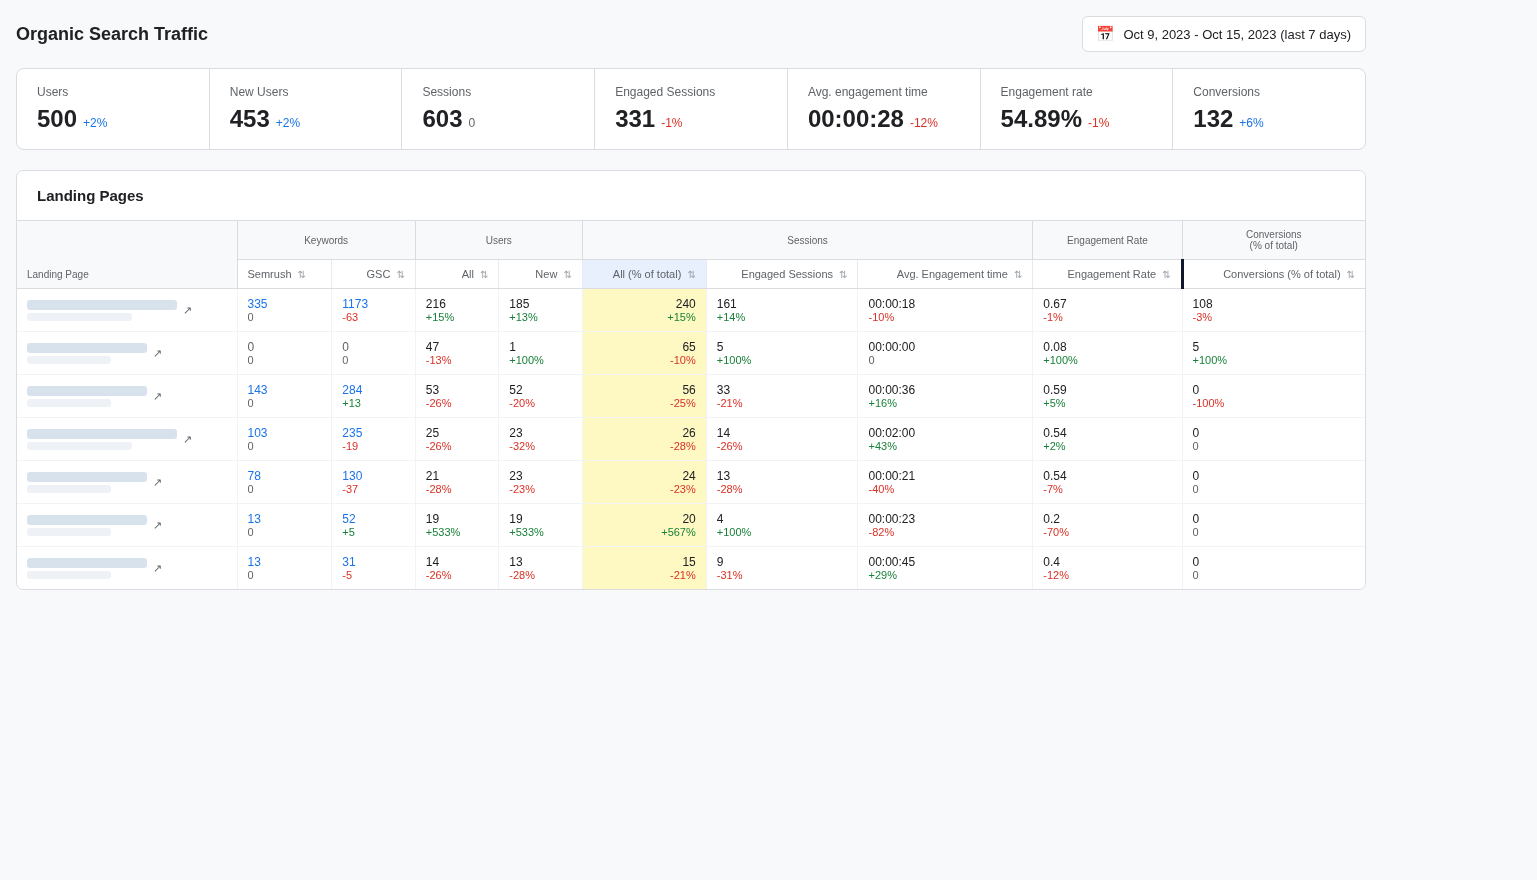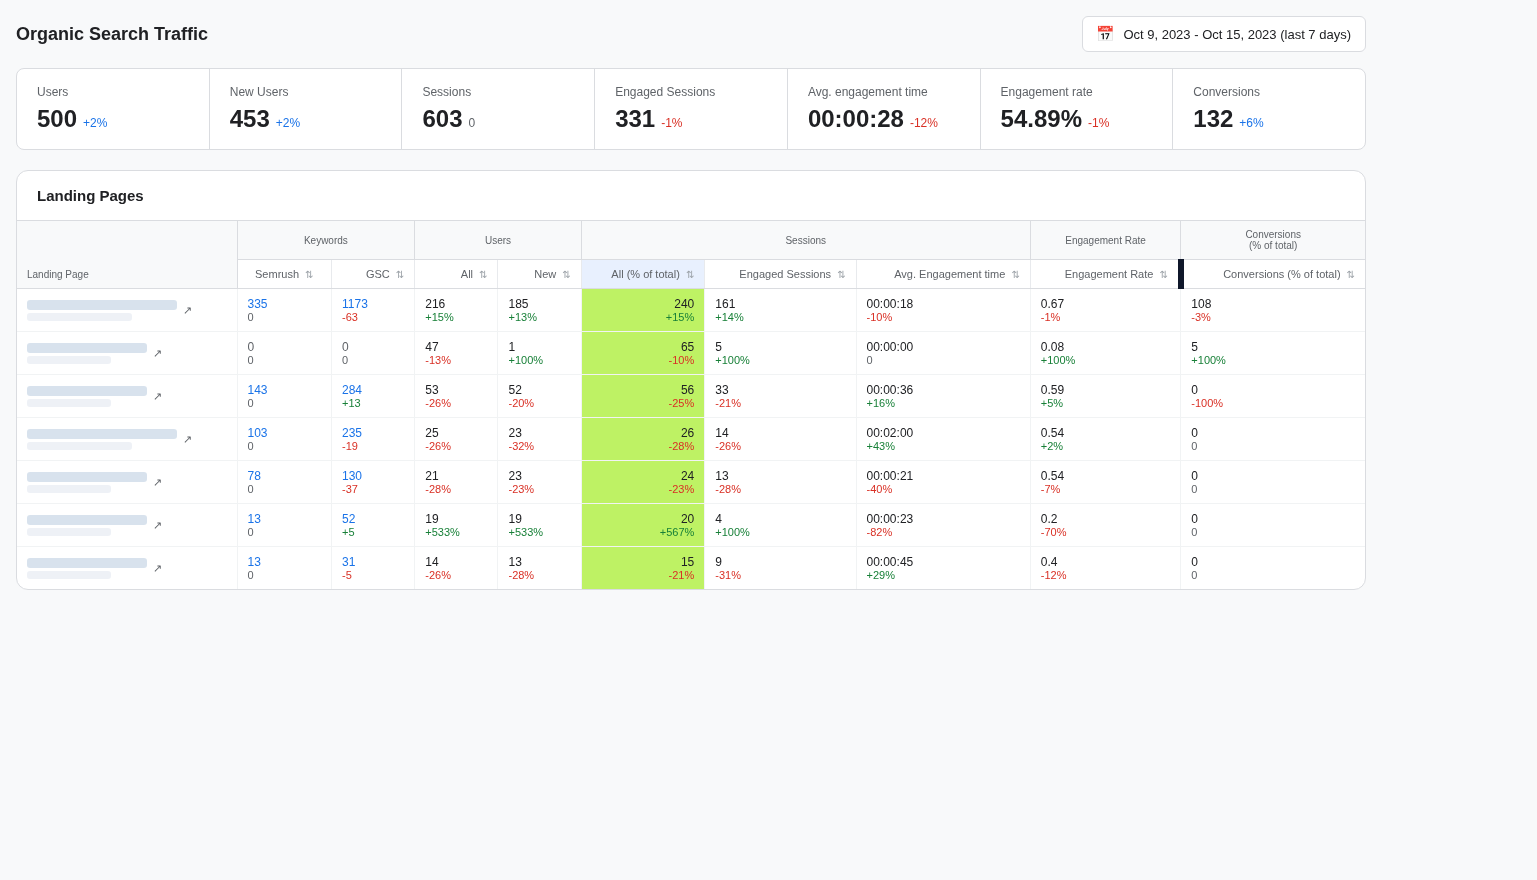--- a/index.html
+++ b/index.html
@@ -19,53 +19,53 @@
     .summary-card:last-child { border-right: none; }
     .card-label { font-size: 12px; color: #5f6368; margin-bottom: 6px; }
     .card-value-row { display: flex; align-items: baseline; gap: 6px; }
     .card-value { font-size: 24px; font-weight: 700; color: #202124; }
     .card-delta { font-size: 12px; font-weight: 500; }
     .delta-positive { color: #1a73e8; }
     .delta-negative { color: #d93025; }
     .delta-neutral { color: #5f6368; }
     
     
-    .section { background: #fff; border: 1px solid #dadce0; border-radius: 12px; padding: 0; }
+    .section { background: #fff; border: 1px solid #dadce0; border-radius: 7px; padding: 0; }
     .section-title { font-size: 15px; font-weight: 700; padding: 16px 20px; border-bottom: 1px solid #dadce0; }
     
     
     .table-container { overflow-x: auto; }
     table { width: 100%; border-collapse: collapse; }
     
     
     .col-group-header { background: #f8f9fa; }
     .col-group-header th { padding: 8px 10px; font-size: 10px; font-weight: 500; color: #5f6368; text-align: center; border-bottom: 1px solid #dadce0; border-right: 1px solid #dadce0; }
     .col-group-header th:last-child { border-right: none; }
     .col-group-header .lp-group { text-align: left; }
     
     
     .col-sub-header th { padding: 8px 10px; font-size: 11px; font-weight: 500; color: #5f6368; text-align: right; border-bottom: 1px solid #dadce0; border-right: 1px solid #e8eaed; white-space: nowrap; }
-    .col-sub-header th:first-child { text-align: center; margin-left: 21px; }
+    .col-sub-header th:first-child { text-align: left; margin-left: 21px; }
     .col-sub-header th:last-child { border-right: none; }
     .col-sub-header .highlighted { background: #e8f0fe; }
     .sort-icon { display: inline-block; margin-left: 3px; color: #9aa0a6; font-size: 10px; }
     
     
     tbody tr { border-bottom: 1px solid #f1f3f4; }
     tbody tr:last-child { border-bottom: none; }
     
     td { padding: 8px 10px; font-size: 12px; vertical-align: middle; border-right: 1px solid #f1f3f4; }
     td:last-child { border-right: none; }
     
     .td-landing-page { text-align: left; width: 220px; }
     .landing-page-content { display: flex; align-items: center; gap: 6px; }
     .external-link-icon { color: #5f6368; font-size: 11px; cursor: pointer; flex-shrink: 0; }
     
     .td-number { text-align: left; min-width: 70px; }
-    .td-highlighted { background: #bef264; text-align: right; min-width: 100px; padding-left: 19px; }
+    .td-highlighted { background: #fef9c3; text-align: right; min-width: 100px; padding-left: 19px; }
     
     .cell-main { font-weight: 500; color: #202124; }
     .cell-delta { font-size: 11px; }
     .blue-link { color: #1a73e8; }
     .green { color: #188038; }
     .red { color: #d93025; }
     .gray { color: #5f6368; }
   </style>
 </head>
 <body>
@@ -149,21 +149,21 @@
 
           <tr class="col-sub-header">
             <th style="border-left:1px solid #dadce0;">Semrush <span class="sort-icon">⇅</span></th>
             <th>GSC <span class="sort-icon">⇅</span></th>
             <th style="border-left:1px solid #dadce0;">All <span class="sort-icon">⇅</span></th>
             <th>New <span class="sort-icon">⇅</span></th>
             <th class="highlighted" style="border-left:1px solid #dadce0;">All (% of total) <span class="sort-icon">⇅</span></th>
             <th>Engaged Sessions <span class="sort-icon">⇅</span></th>
             <th>Avg. Engagement time <span class="sort-icon">⇅</span></th>
             <th style="border-left:1px solid #dadce0;margin-left:10px;">Engagement Rate <span class="sort-icon">⇅</span></th>
-            <th style="border-left:6px solid #0f172a;">Conversions (% of total) <span class="sort-icon">⇅</span></th>
+            <th style="border-left:3px solid #0f172a;">Conversions (% of total) <span class="sort-icon">⇅</span></th>
           </tr>
         </thead>
         <tbody id="table-body">
         <tr>
     <td class="td-landing-page">
       <div class="landing-page-content">
         <div style="display:flex; flex-direction:column; gap:3px;">
           <div style="width:150px; height:10px; background:#c8d6e5; border-radius:3px; opacity:0.7;"></div>
           <div style="width:105px; height:8px; background:#dde3ed; border-radius:3px; opacity:0.5;"></div>
         </div>

